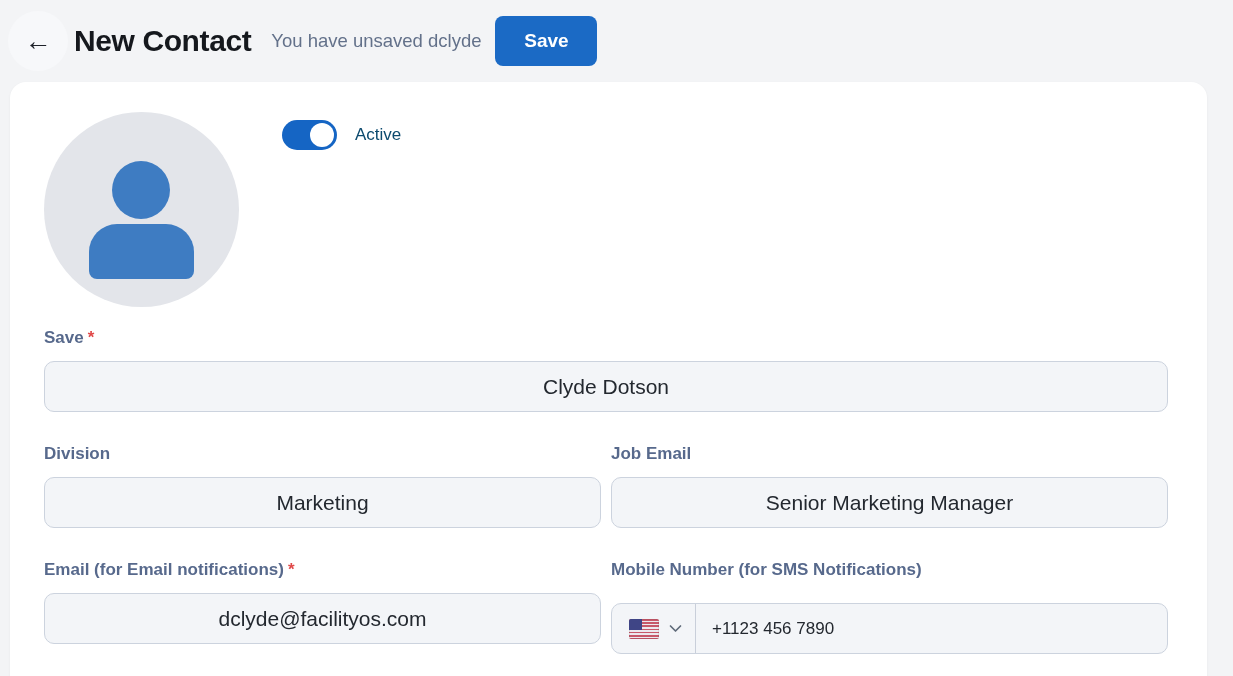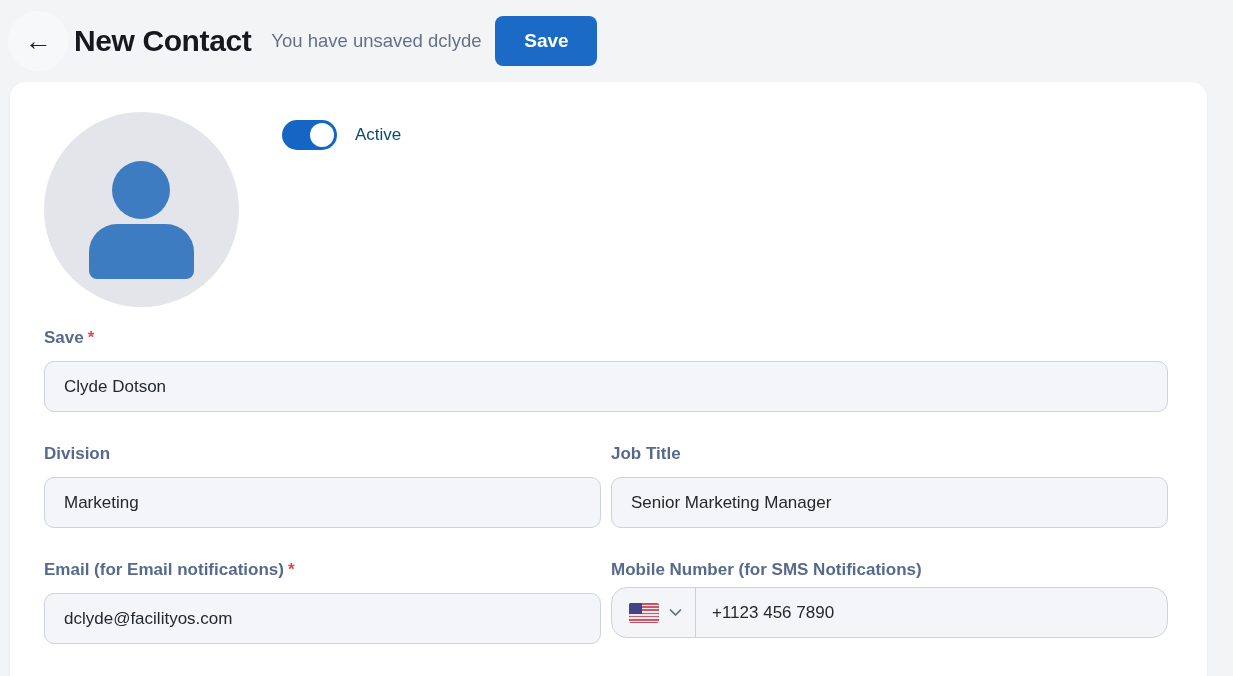--- a/index.html
+++ b/index.html
@@ -142,33 +142,34 @@
   .text-input {
     display: block;
     margin-top: 13px;
     width: 100%;
     height: 51px;
     border: 1px solid #ccd3de;
     border-radius: 10px;
     background: #f3f5f8;
     padding: 0 19px;
     font-family: inherit;
-    font-size: 17px;
+    font-size: 21px;
     color: #23282f;
     outline: none;
+    text-align: center;
   }
 
   
   .phone-box {
-    margin-top: 7px;
+    margin-top: 23px;
     display: flex;
     align-items: stretch;
     height: 51px;
     border: 1px solid #ccd3de;
-    border-radius: 16px;
+    border-radius: 10px;
     background: #f3f5f8;
     overflow: hidden;
   }
   .country-btn {
     display: flex;
     align-items: center;
     gap: 10px;
     padding: 0 13px 0 17px;
     background: transparent;
     border: none;
@@ -239,21 +240,21 @@
       </div>
       <input class="text-input" type="text" value="Clyde Dotson" style="">
     </div>
 
     <div class="field-row">
       <div>
         <div class="field-label">Division</div>
         <input class="text-input" type="text" value="Marketing" style="">
       </div>
       <div>
-        <div class="field-label">Job Title</div>
+        <div class="field-label">Job Email</div>
         <input class="text-input" type="text" value="Senior Marketing Manager" style="">
       </div>
     </div>
 
     <div class="field-row">
       <div>
         <div class="field-label">
           <span>Email (for Email notifications)</span><span class="req-mark">*</span>
         </div>
         <input class="text-input" type="text" value="dclyde@facilityos.com" style="">

